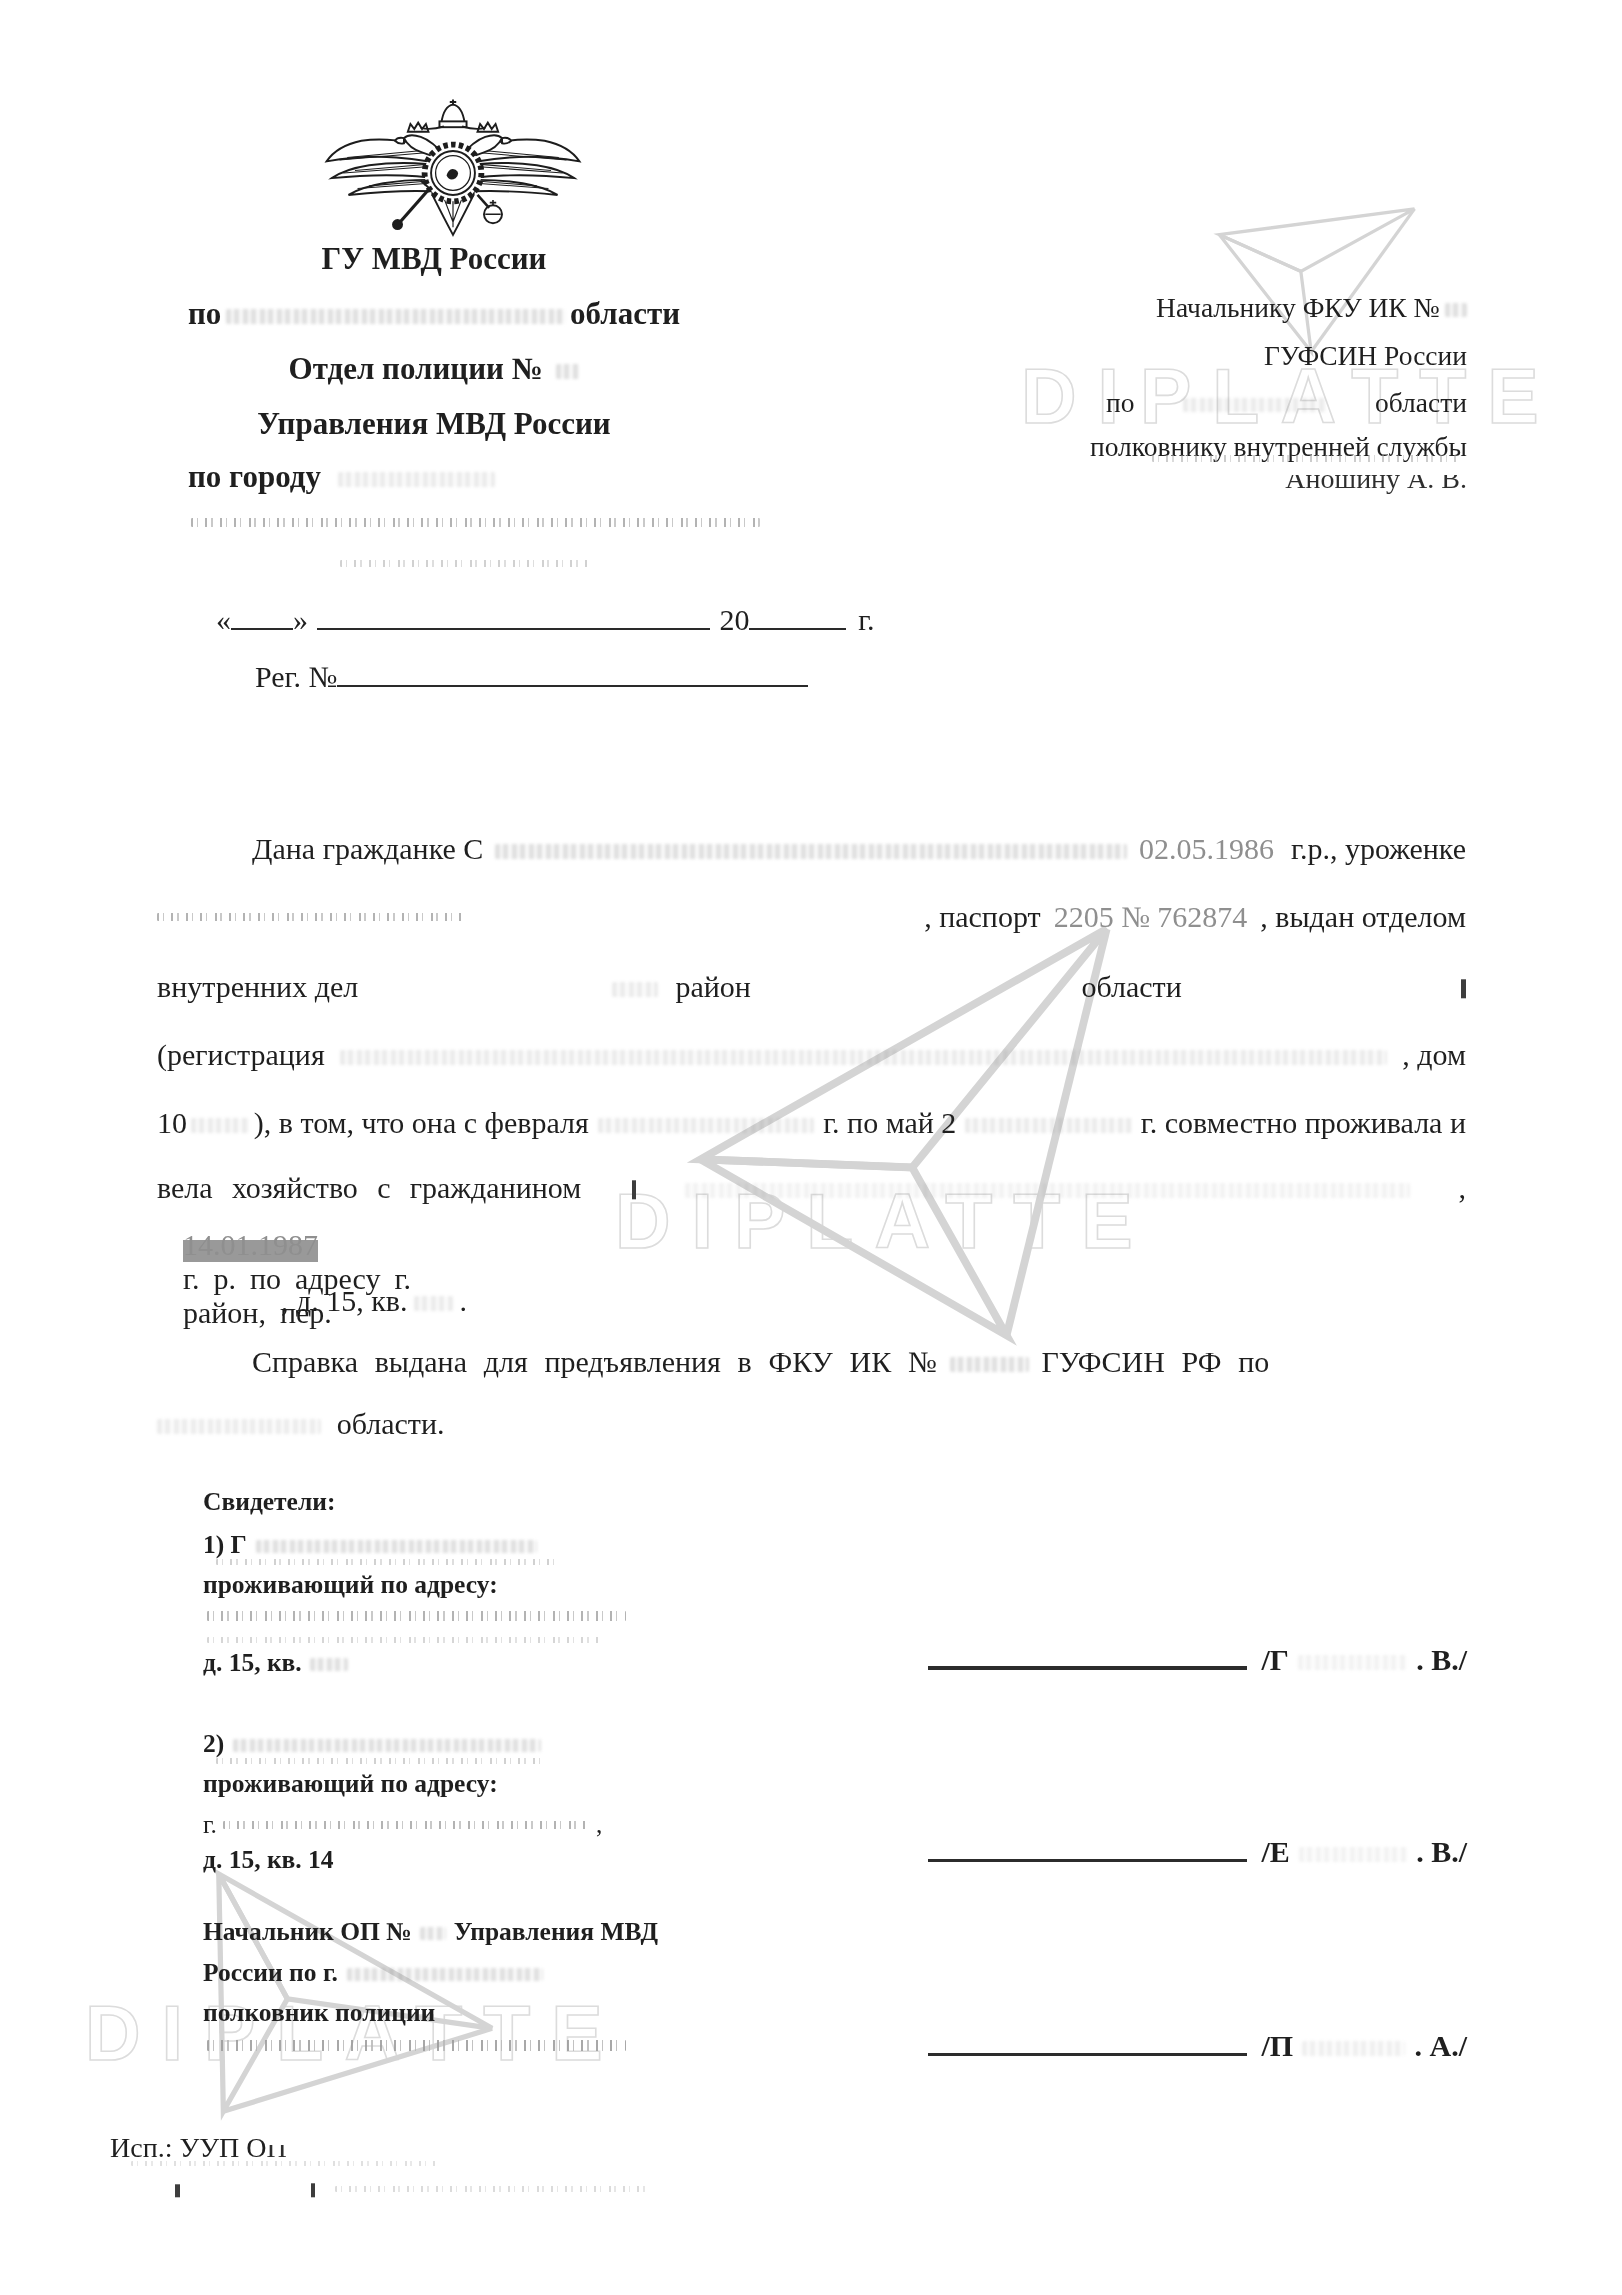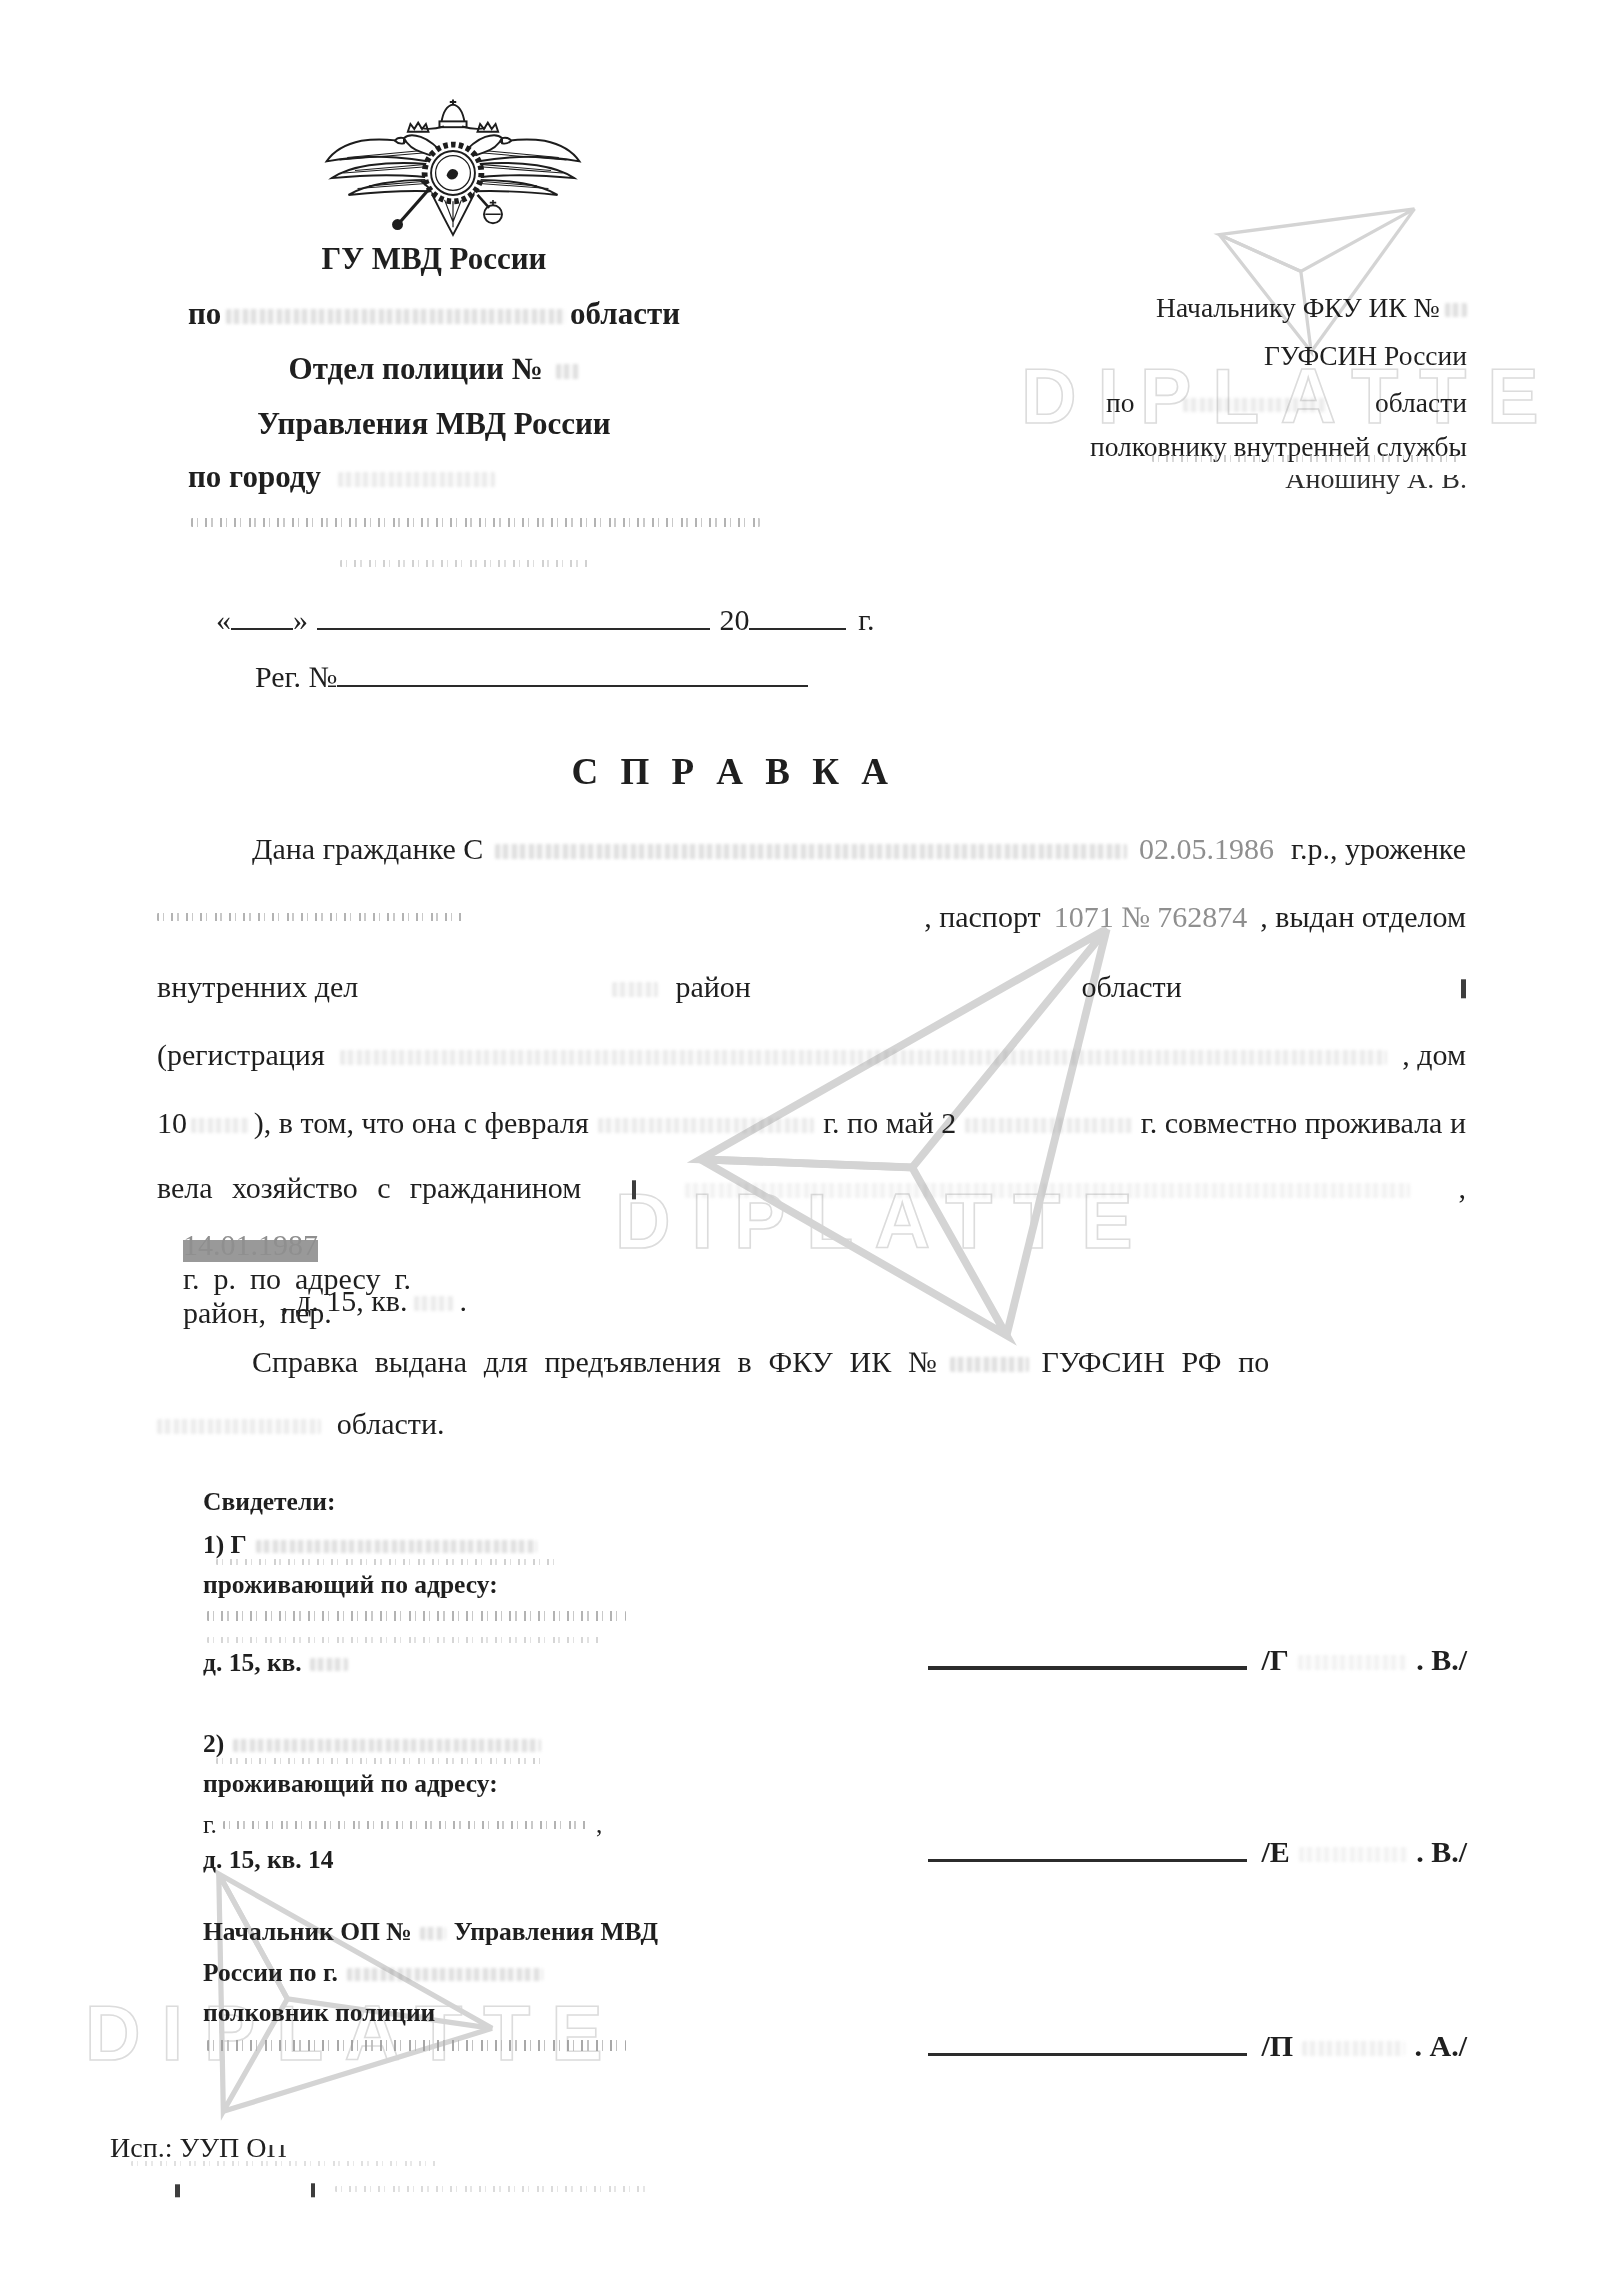--- a/index.html
+++ b/index.html
@@ -151,33 +151,32 @@
         <span class="uline" style="width:393px;margin-left:9.2px;"></span>
         <span style="margin-left:9.2px;">20</span>
         <span class="uline" style="width:97px;"></span>
         <span style="margin-left:11.8px;">г.</span>
     </div>
     <div class="t row" style="left:255px;top:658px;font-size:30px;">
       <span>Рег. №</span>
         <span class="uline" style="width:471px;"></span>
     </div>
 
-    <div class="t" style="left:157px;top:750px;width:1152px;text-align:center;font-size:37px;font-weight:bold;letter-spacing:6.5px;"><span>С П Р А В К А</span></div>
 
     <div class="body-line" style="top:832px;left:252px;width:1214px;">
       <span>Дана гражданке С</span>
       <span class="redact light sp" style="margin:0 11.8px;"></span>
       <span class="ghost">02.05.1986</span>
       <span style="margin-left:17px;">г.р., уроженке</span>
     </div>
     <div class="body-line" style="top:900px;">
       <span class="tickline" style="position:static;width:308px;height:8.5px;align-self:center;"></span>
       <span class="sp"></span>
       <span>, паспорт</span>
-      <span class="ghost" style="margin:0 13px;">1071 № 762874</span>
+      <span class="ghost" style="margin:0 13px;">2205 № 762874</span>
       <span>, выдан отделом</span>
     </div>
     <div class="body-line" style="top:970px;">
       <span>внутренних дел</span>
       <span class="sp"></span>
       <span class="redact xlight" style="width:46px;"></span>
       <span style="margin-left:17px;">район</span>
       <span class="sp" style="flex:1.3;"></span>
       <span>области</span>
       <span class="sp" style="flex:1.1;"></span>

